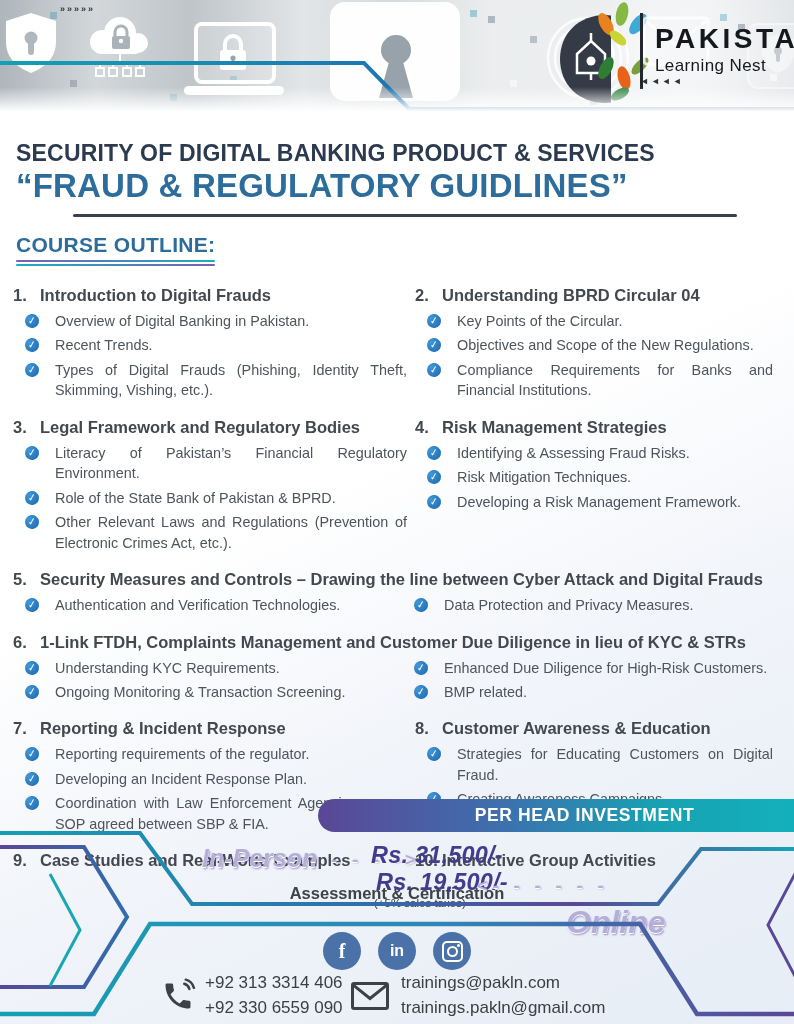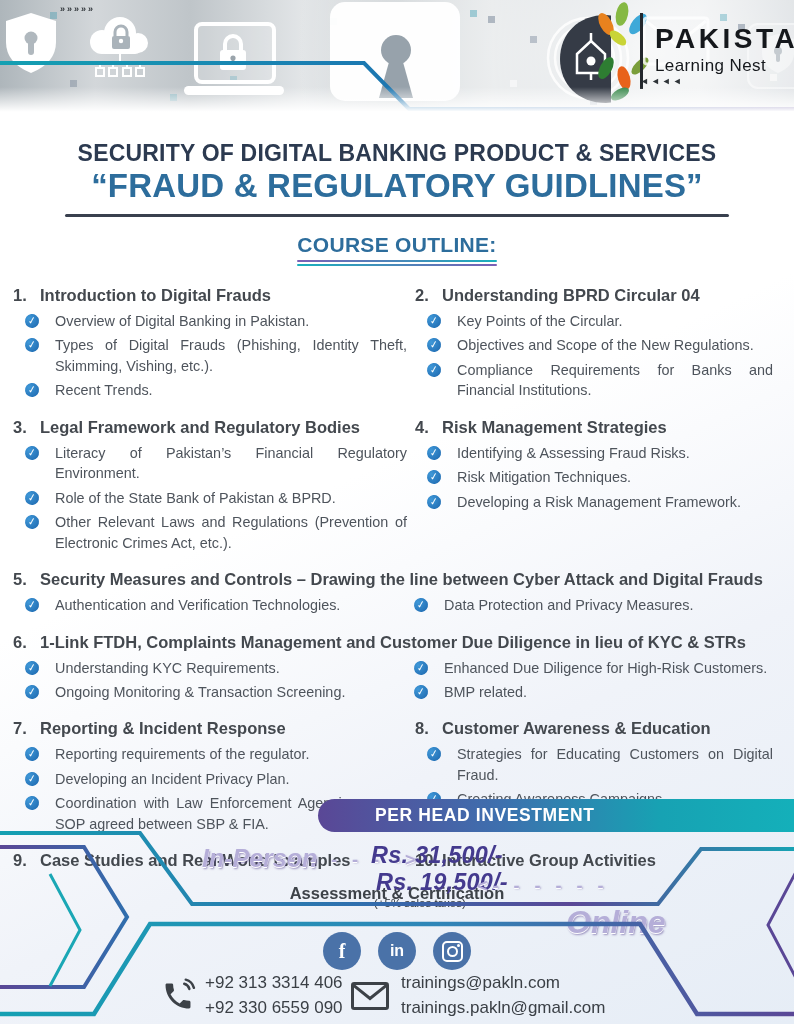--- a/index.html
+++ b/index.html
@@ -18,21 +18,21 @@
     -300px 84px 0 rgba(23,140,165,.28), 40px 70px 0 rgba(255,255,255,.5), 60px 26px 0 rgba(35,60,90,.25),
     250px 4px 0 rgba(23,140,165,.3), 268px 14px 0 rgba(35,60,90,.3), 300px 64px 0 rgba(255,255,255,.55),
     -140px 8px 0 rgba(35,60,90,.2), -240px 66px 0 rgba(23,140,165,.25), 120px 88px 0 rgba(35,60,90,.2);}
   .hero-svg{position:absolute;left:0;top:0;}
   .arrows-tl{position:absolute;left:60px;top:4px;font-size:9px;letter-spacing:2px;color:#2e3338;font-weight:bold;}
   .arrows-br{position:absolute;left:640px;top:76px;font-size:9px;letter-spacing:2px;color:#2e3338;font-weight:bold;}
   .logo-text{position:absolute;left:655px;top:25px;line-height:1;}
   .logo-line1{font-size:28px;font-weight:700;letter-spacing:3.5px;color:#15181c;}
   .logo-line2{font-size:17px;font-weight:500;letter-spacing:.4px;color:#15181c;margin-top:4px;}
   
-  .titles{position:absolute;left:8px;top:113px;width:778px;text-align:center;}
+  .titles{position:absolute;left:16px;top:113px;width:778px;}
   .t1{margin-top:27px;font-size:23px;font-weight:800;letter-spacing:.2px;color:#2c3a50;}
   .t2{margin-top:0;font-size:33px;font-weight:800;color:#2d6d9c;letter-spacing:.2px;}
   .trule{width:664px;height:3px;background:#39404e;margin:9px auto 0;border-radius:2px;}
   .course{display:inline-block;margin-top:16px;font-size:21px;font-weight:800;color:#2d6d9c;letter-spacing:.3px;}
   .cu1,.cu2{height:2px;width:100%;margin-top:2px;border-radius:1px;}
   .cu1{background:linear-gradient(90deg,#7a5fb5,#19b0bd);margin-top:3px;}
   .cu2{background:linear-gradient(90deg,#19b0bd,#7a5fb5);}
   
   .outline{position:absolute;left:0;top:286px;width:794px;display:grid;
     grid-template-columns:402px 1fr;padding:0 13px;box-sizing:border-box;}
@@ -48,21 +48,21 @@
   .item{display:flex;gap:16px;margin-bottom:4px;}
   .chk{flex:none;width:14px;height:14px;margin-top:3px;border-radius:50%;
     background:radial-gradient(circle at 32% 28%,#3f98d8,#1c66ad);color:#fff;
     font-size:10px;line-height:14px;text-align:center;font-weight:bold;transform:rotate(-8deg);}
   .chk::before{content:"✓";}
   .itx{font-size:14.4px;line-height:1.42;color:#4e545c;text-align:justify;}
   .assessment{grid-column:1/-1;text-align:center;font-size:16.5px;font-weight:800;color:#3d4248;margin:3px 0 0;}
   
   .invest-banner{position:absolute;left:318px;top:799px;right:0;height:33px;border-radius:17px 0 0 17px;
     background:linear-gradient(90deg,#5a4796 0%,#3e6fae 38%,#17a2b3 72%,#14b0ba 100%);
-    color:#fff;font-weight:800;font-size:17.5px;letter-spacing:.6px;display:flex;align-items:center;padding-left:57px;box-sizing:border-box;}
+    color:#fff;font-weight:800;font-size:17.5px;letter-spacing:.6px;display:flex;align-items:center;padding-left:57px;box-sizing:border-box;justify-content:center;}
   .lav{color:#b5aed8;font-weight:800;font-style:italic;
     text-shadow:0 1px 0 #ffffff,1px 2px 2px rgba(80,60,140,.5);}
   .lbl-inperson{position:absolute;left:202px;top:844px;font-size:25px;}
   .lbl-online{position:absolute;left:566px;top:904px;font-size:32px;}
   .dash{position:absolute;font-size:18px;font-weight:800;letter-spacing:5px;color:#b5aed8;
     text-shadow:0 1px 0 #fff,1px 1px 2px rgba(80,60,140,.45);}
   .dash1{left:289px;top:850px;}
   .dash2{left:477px;top:876px;}
   .price{position:absolute;font-size:23.5px;font-weight:800;font-style:italic;color:#443a8e;letter-spacing:.2px;}
   .price1{left:371px;top:842px;}
@@ -201,25 +201,25 @@
           <span class="num">1.</span>
           <span class="sec-title">Introduction to Digital Frauds</span>
         </div>
         <div class="items">
           <div class="item">
             <span class="chk"></span>
             <span class="itx">Overview of Digital Banking in Pakistan.</span>
           </div>
           <div class="item">
             <span class="chk"></span>
+            <span class="itx">Recent Trends.</span>
+          </div>
+          <div class="item">
+            <span class="chk"></span>
             <span class="itx">Types of Digital Frauds (Phishing, Identity Theft, Skimming, Vishing, etc.).</span>
-          </div>
-          <div class="item">
-            <span class="chk"></span>
-            <span class="itx">Recent Trends.</span>
           </div>
         </div>
       </section>
       <section class="sec">
         <div class="sec-head">
           <span class="num">2.</span>
           <span class="sec-title">Understanding BPRD Circular 04</span>
         </div>
         <div class="items">
           <div class="item">
@@ -329,21 +329,21 @@
           <span class="num">7.</span>
           <span class="sec-title">Reporting &amp; Incident Response</span>
         </div>
         <div class="items">
           <div class="item">
             <span class="chk"></span>
             <span class="itx">Reporting requirements of the regulator.</span>
           </div>
           <div class="item">
             <span class="chk"></span>
-            <span class="itx">Developing an Incident Privacy Plan.</span>
+            <span class="itx">Developing an Incident Response Plan.</span>
           </div>
           <div class="item">
             <span class="chk"></span>
             <span class="itx">Coordination with Law Enforcement Agencies as per SOP agreed between SBP &amp; FIA.</span>
           </div>
         </div>
       </section>
       <section class="sec">
         <div class="sec-head">
           <span class="num">8.</span>

